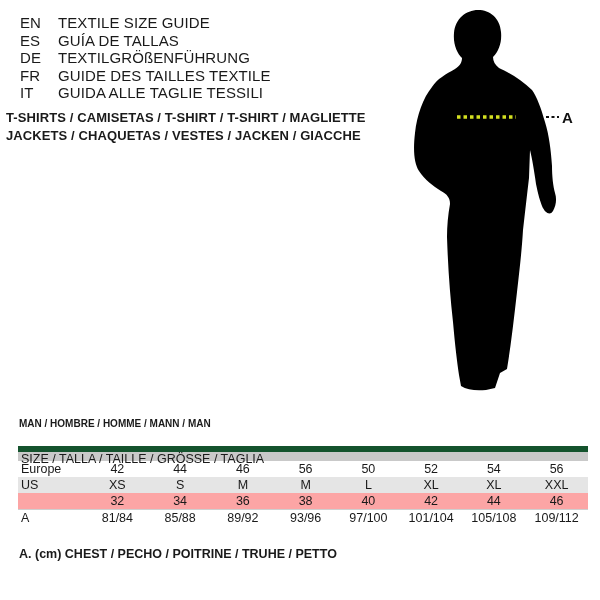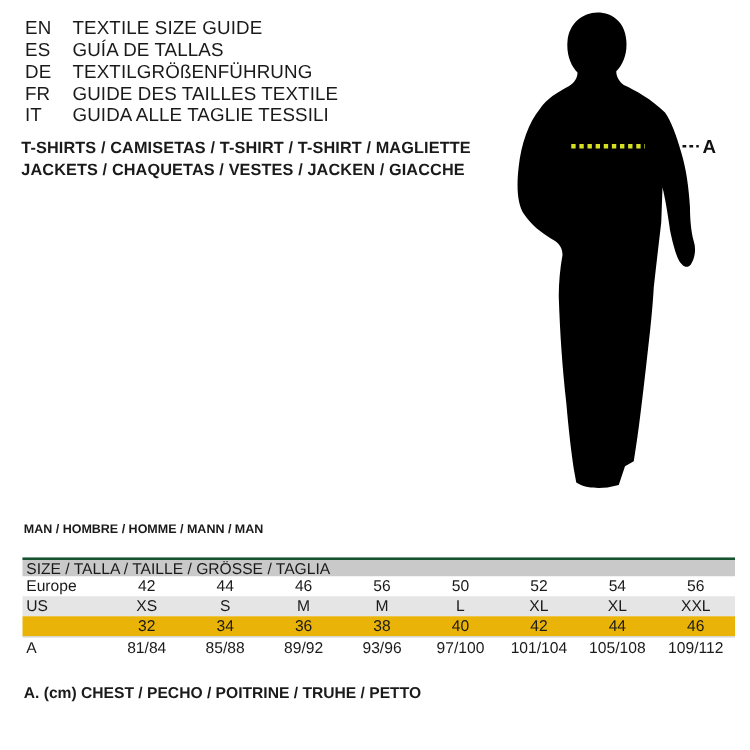--- a/index.html
+++ b/index.html
@@ -6,30 +6,30 @@
   body{
     width:600px;height:600px;position:relative;background:#ffffff;
     font-family:"Liberation Sans", sans-serif;color:#1a1a1a;overflow:hidden;
     -webkit-font-smoothing:antialiased;
   }
   
   .lang-block{position:absolute;left:20px;top:14px;}
   .lang-row{display:flex;line-height:17.5px;font-size:15px;font-weight:400;letter-spacing:.1px;}
   .lang-code{width:38px;flex:0 0 38px;}
   
-  .cat-block{position:absolute;left:17px;top:109px;}
+  .cat-block{position:absolute;left:6px;top:109px;}
   .cat-line{font-size:13px;font-weight:700;line-height:18px;letter-spacing:.1px;}
   
   .figure-wrap{position:absolute;left:408px;top:5px;width:170px;height:400px;}
   .figure-wrap svg{display:block;width:170px;height:400px;}
   
   .section-title{position:absolute;left:19px;top:417px;font-size:10px;font-weight:700;line-height:14px;}
   
   .size-table{position:absolute;left:18px;top:446px;width:570px;font-size:12.5px;}
-  .t-header{height:15px;line-height:15px;padding-left:3px;border-top:2px solid #14532d;box-sizing:border-box;}
+  .t-header{height:15px;line-height:15px;padding-left:3px;border-top:6px solid #14532d;box-sizing:border-box;}
   .t-row{display:grid;grid-template-columns:68px repeat(8,1fr);height:16px;line-height:16px;}
   .t-row .t-label{text-align:left;padding-left:3px;}
   .t-row .t-cell{text-align:center;}
   .t-row.row-a{height:17px;line-height:17px;border-top:1px solid #cfcfcf;}
   
   .footnote{position:absolute;left:19px;top:547px;font-size:12.5px;font-weight:700;line-height:14px;text-align:center;}
 </style>
 </head>
 <body>
 
@@ -123,21 +123,21 @@
     <span class="t-cell">XS</span>
     <span class="t-cell">S</span>
     <span class="t-cell">M</span>
     <span class="t-cell">M</span>
     <span class="t-cell">L</span>
     <span class="t-cell">XL</span>
     <span class="t-cell">XL</span>
     <span class="t-cell">XXL</span>
   </div>
 
-  <div class="t-row row-stripe" style="background: #eab308;">
+  <div class="t-row row-stripe" style="background: #fca5a5;">
     <span class="t-label"></span>
     <span class="t-cell">32</span>
     <span class="t-cell">34</span>
     <span class="t-cell">36</span>
     <span class="t-cell">38</span>
     <span class="t-cell">40</span>
     <span class="t-cell">42</span>
     <span class="t-cell">44</span>
     <span class="t-cell">46</span>
   </div>

